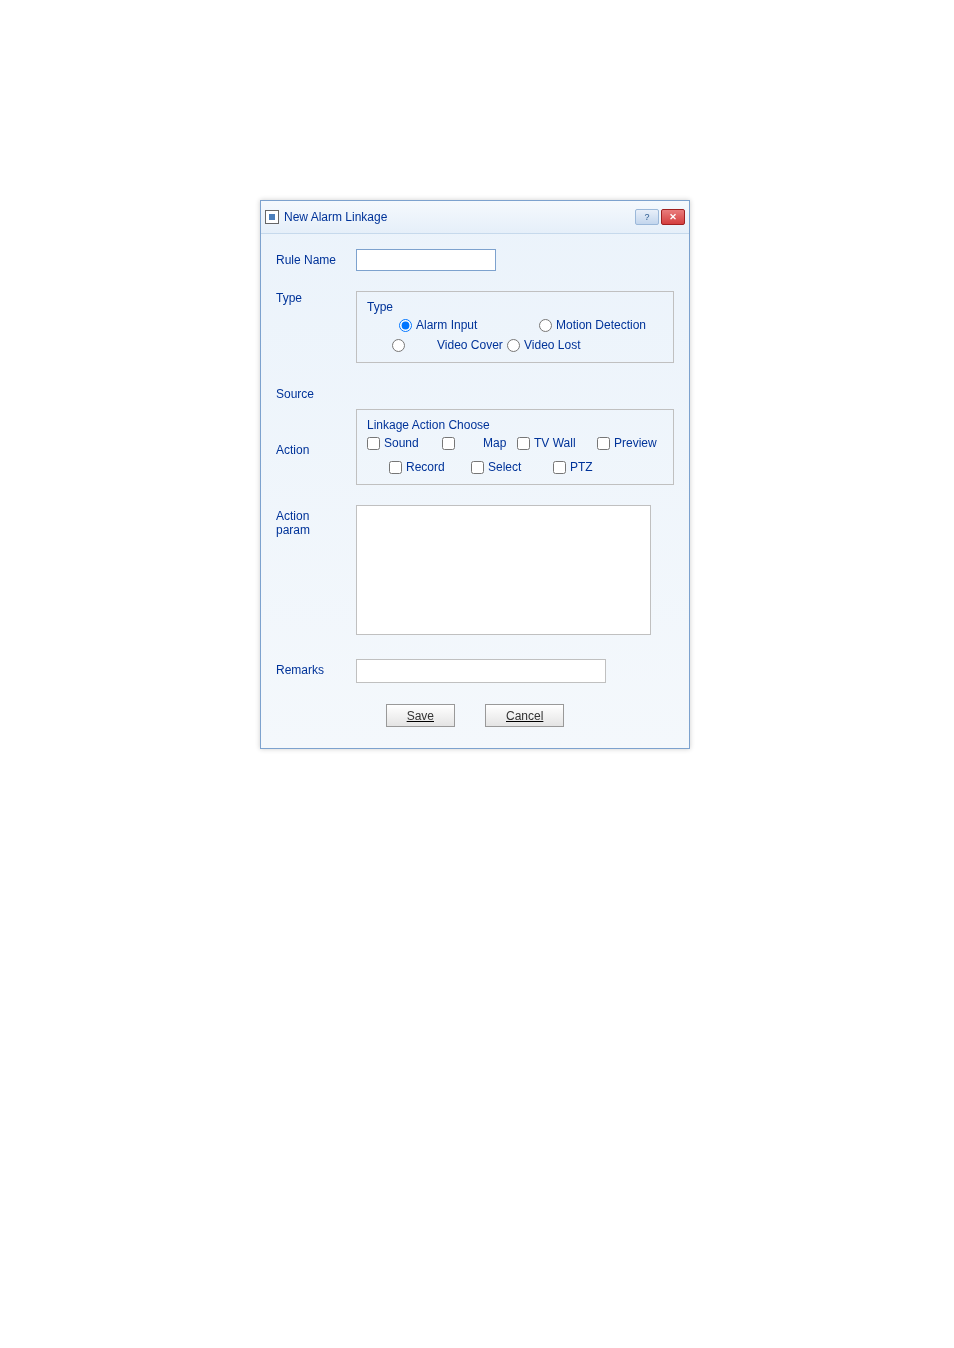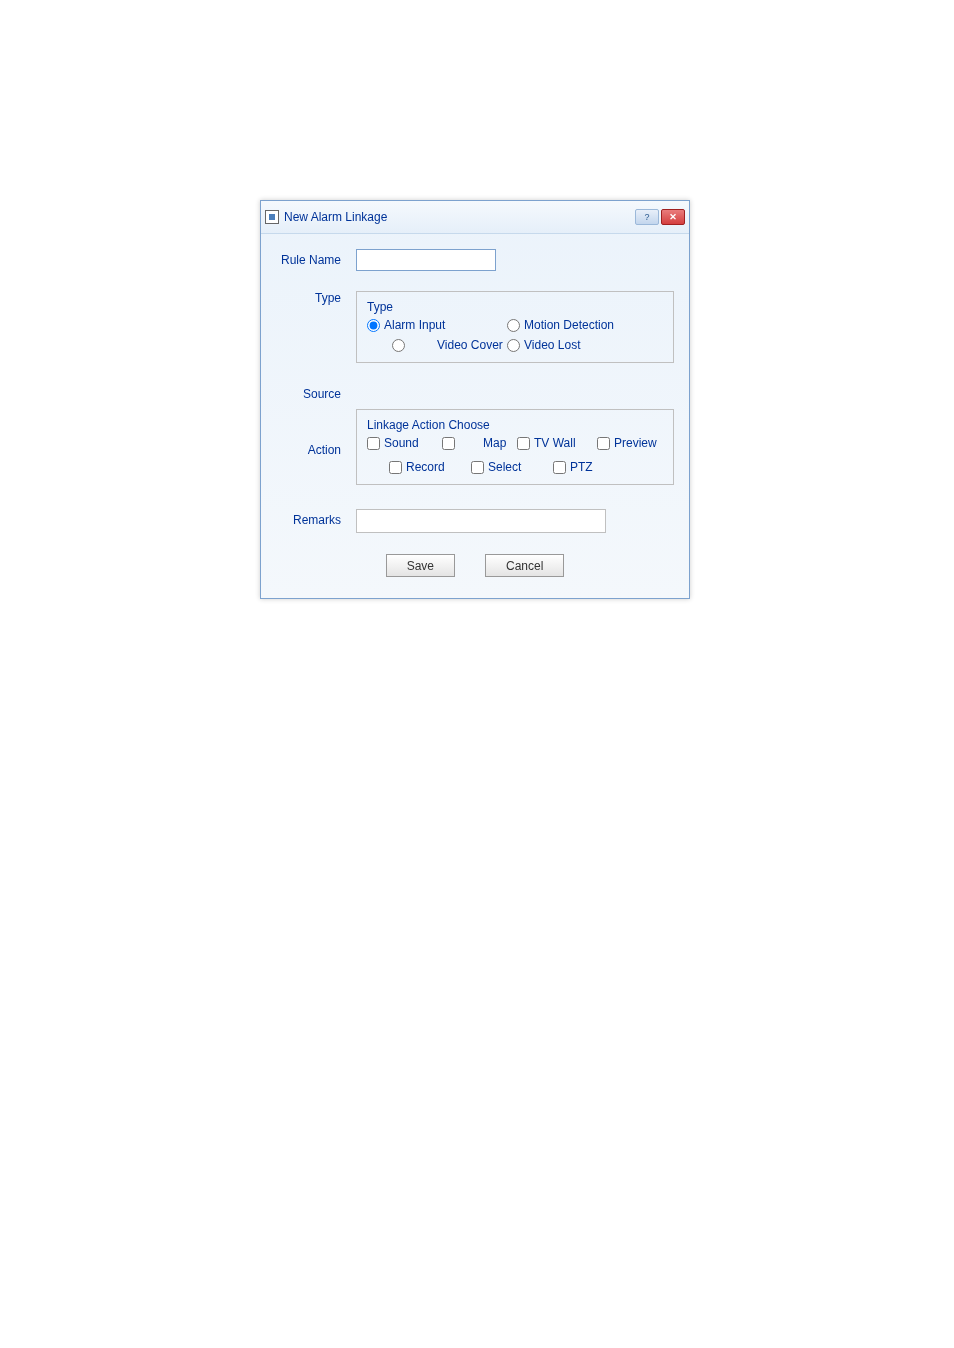--- a/index.html
+++ b/index.html
@@ -78,21 +78,21 @@
     .content {
       padding: 15px 15px 15px 15px;
     }
     .form-row {
       display: flex;
       align-items: flex-start;
       margin-bottom: 16px;
     }
     .form-label {
       width: 80px;
-      text-align: right;
+      text-align: left;
       color: #003399;
       padding-right: 15px;
       padding-top: 4px;
     }
     .form-field {
       flex: 1;
     }
     .text-input {
       width: 140px;
       height: 22px;
@@ -164,20 +164,21 @@
       padding: 2px 4px;
       resize: none;
       font-family: inherit;
     }
     .button-row {
       display: flex;
       justify-content: center;
       gap: 30px;
       margin-top: 18px;
       margin-bottom: 6px;
+      text-decoration: underline;
     }
     .btn {
       height: 23px;
       padding: 0 20px;
       background: linear-gradient(to bottom, #ffffff, #e4e4e4);
       border: 1px solid #999;
       color: #333;
       cursor: pointer;
       font-size: 12px;
     }
@@ -218,21 +219,21 @@
       </div>
     </div>
 
     <div class="form-row">
       <div class="form-label">Type</div>
       <div class="form-field">
         <fieldset class="fieldset">
           <div class="fieldset-legend">Type</div>
           <div>
             <div style="display:flex;">
-              <div class="radio-item" style="width:140px;">
+              <div class="radio-item" style="width:140px;margin-left:32px;">
                 <input type="radio" name="type" id="r1" checked="" style="">
                 <label for="r1">Alarm Input</label>
               </div>
               <div class="radio-item">
                 <input type="radio" name="type" id="r2" style="">
                 <label for="r2">Motion Detection</label>
               </div>
             </div>
             <div style="display:flex; padding-left:25px; margin-top:6px;">
               <div class="radio-item" style="width:115px;gap:32px;">
@@ -287,20 +288,26 @@
             </div>
             <div class="check-item">
               <input type="checkbox" id="c7" style="">
               <label for="c7">PTZ</label>
             </div>
           </div>
         </fieldset>
       </div>
     </div>
 
+    <div class="form-row">
+      <div class="form-label">Action param</div>
+      <div class="form-field">
+        <div class="action-param-box"></div>
+      </div>
+    </div>
 
     <div class="form-row" style="margin-top:24px;">
       <div class="form-label">Remarks</div>
       <div class="form-field">
         <textarea class="remarks-box" style=""></textarea>
       </div>
     </div>
 
     <div class="button-row">
       <button class="btn">Save</button>

